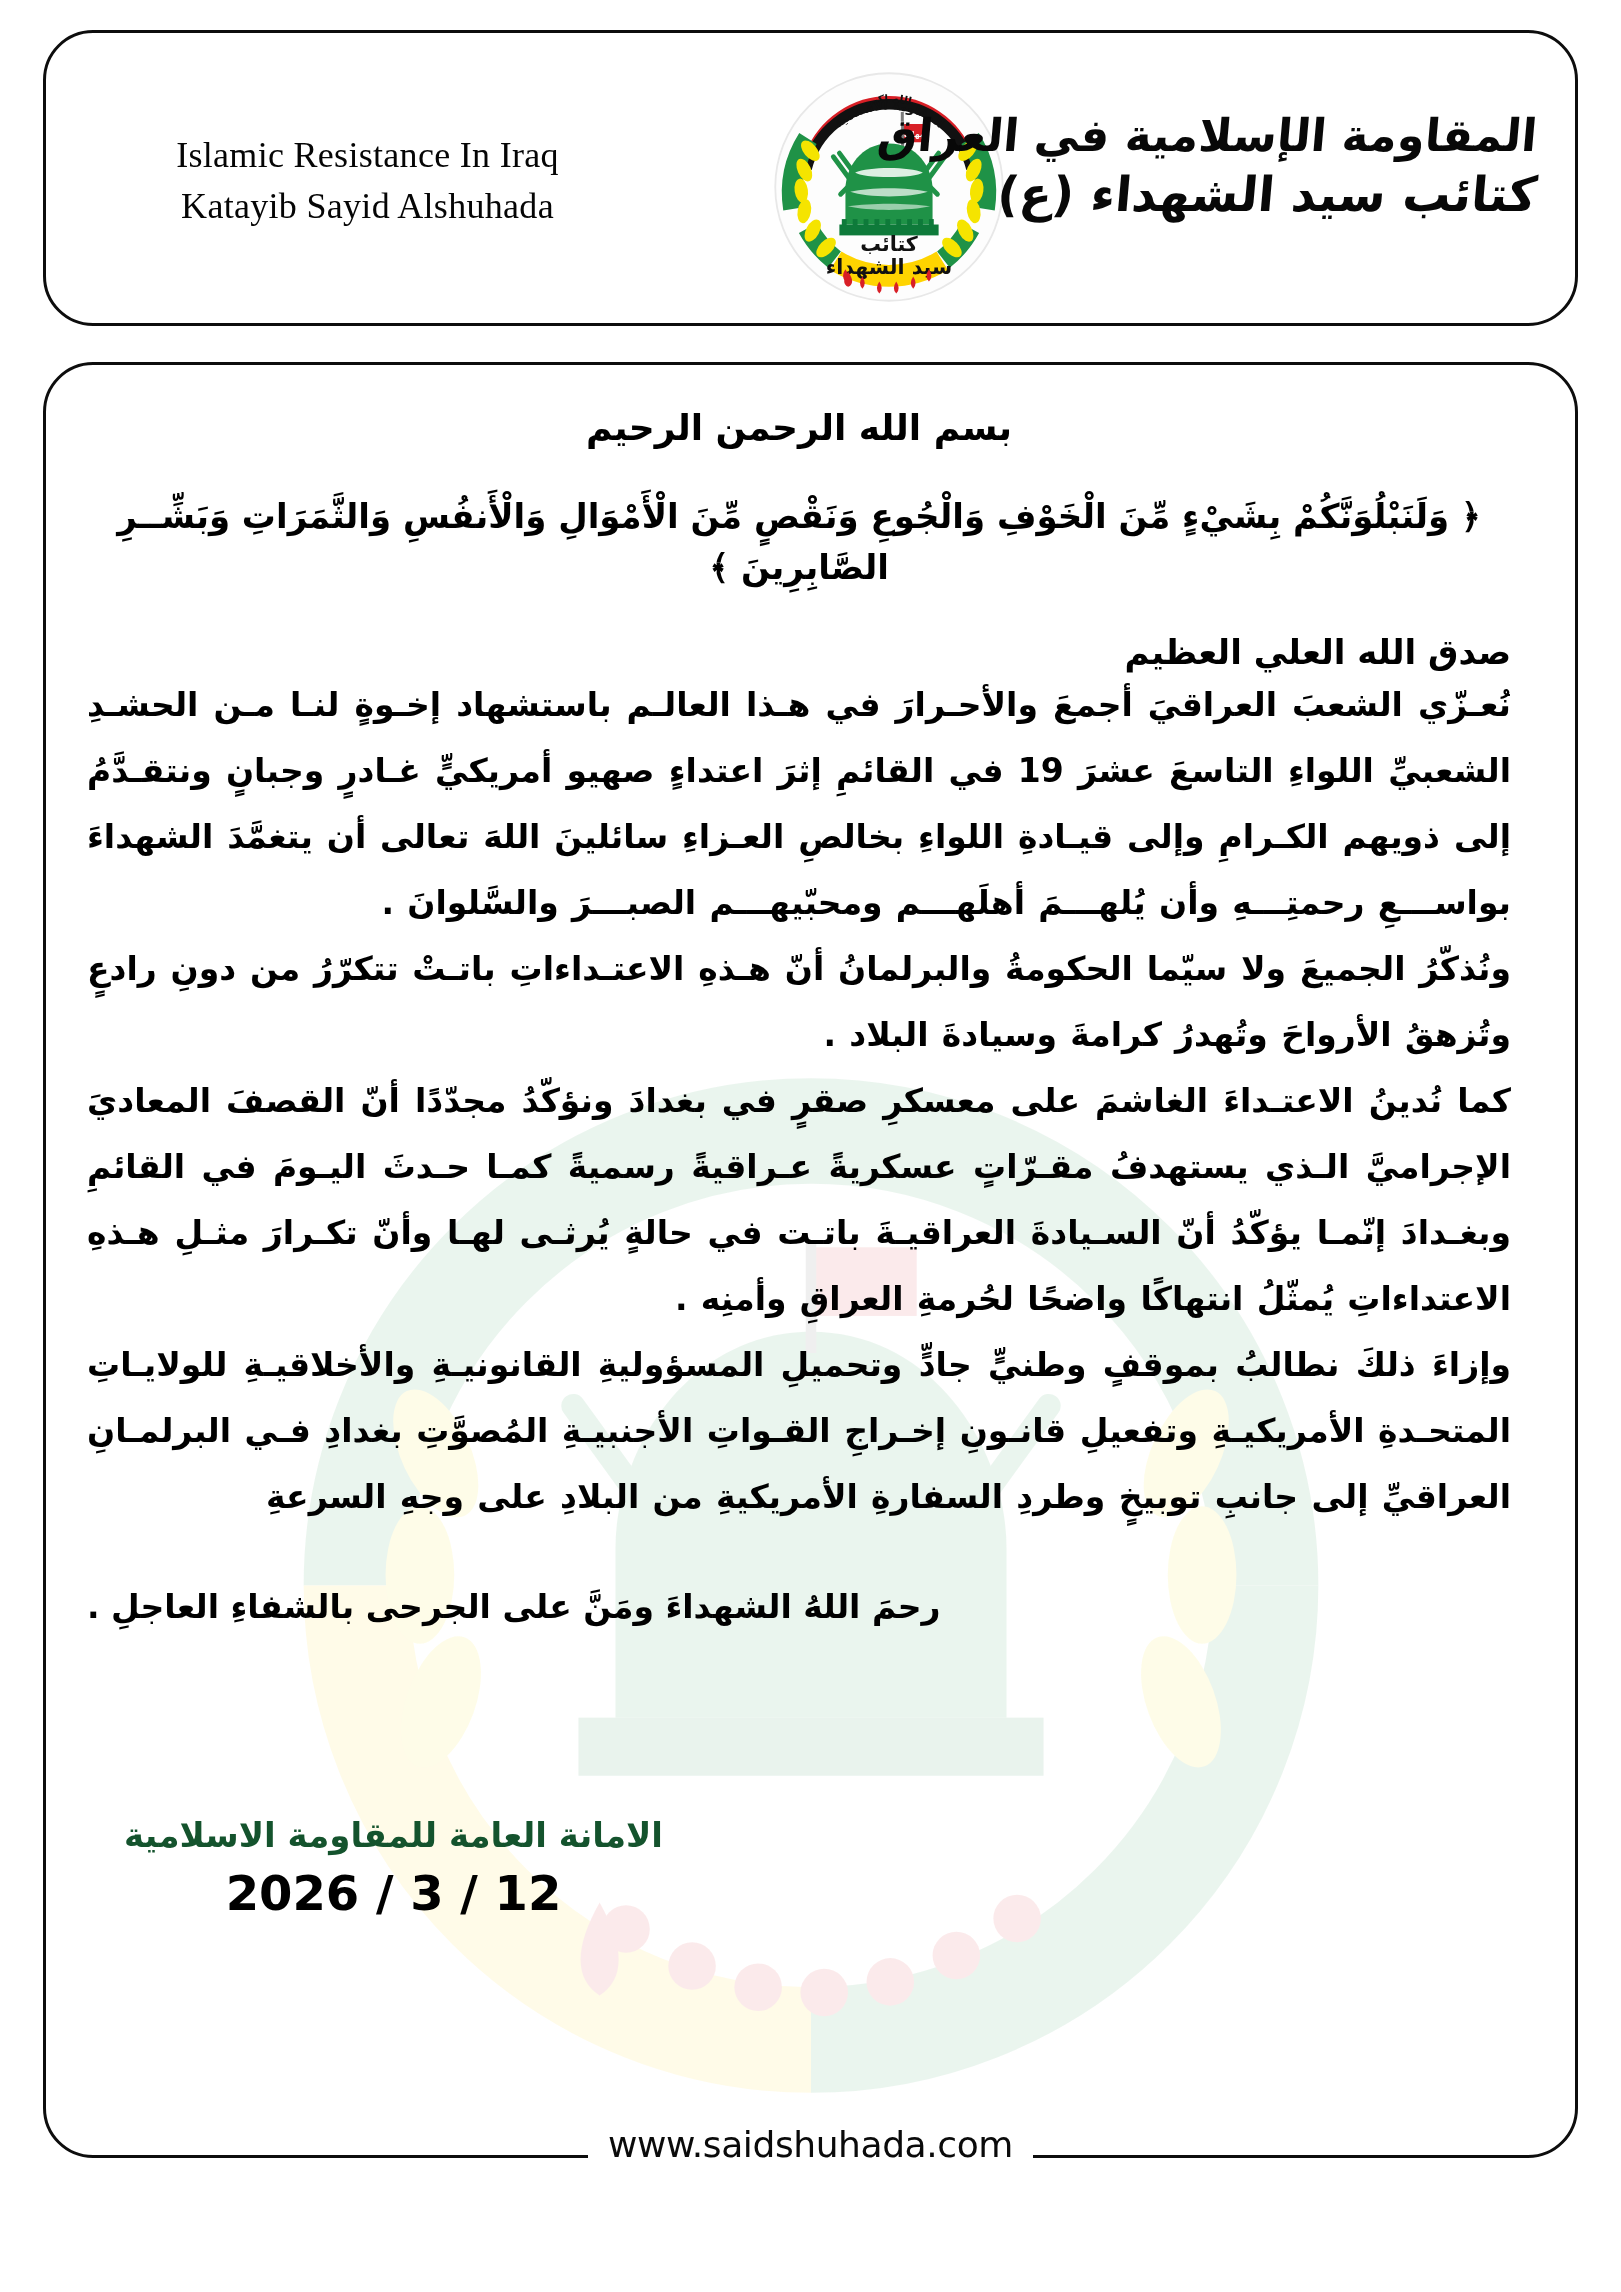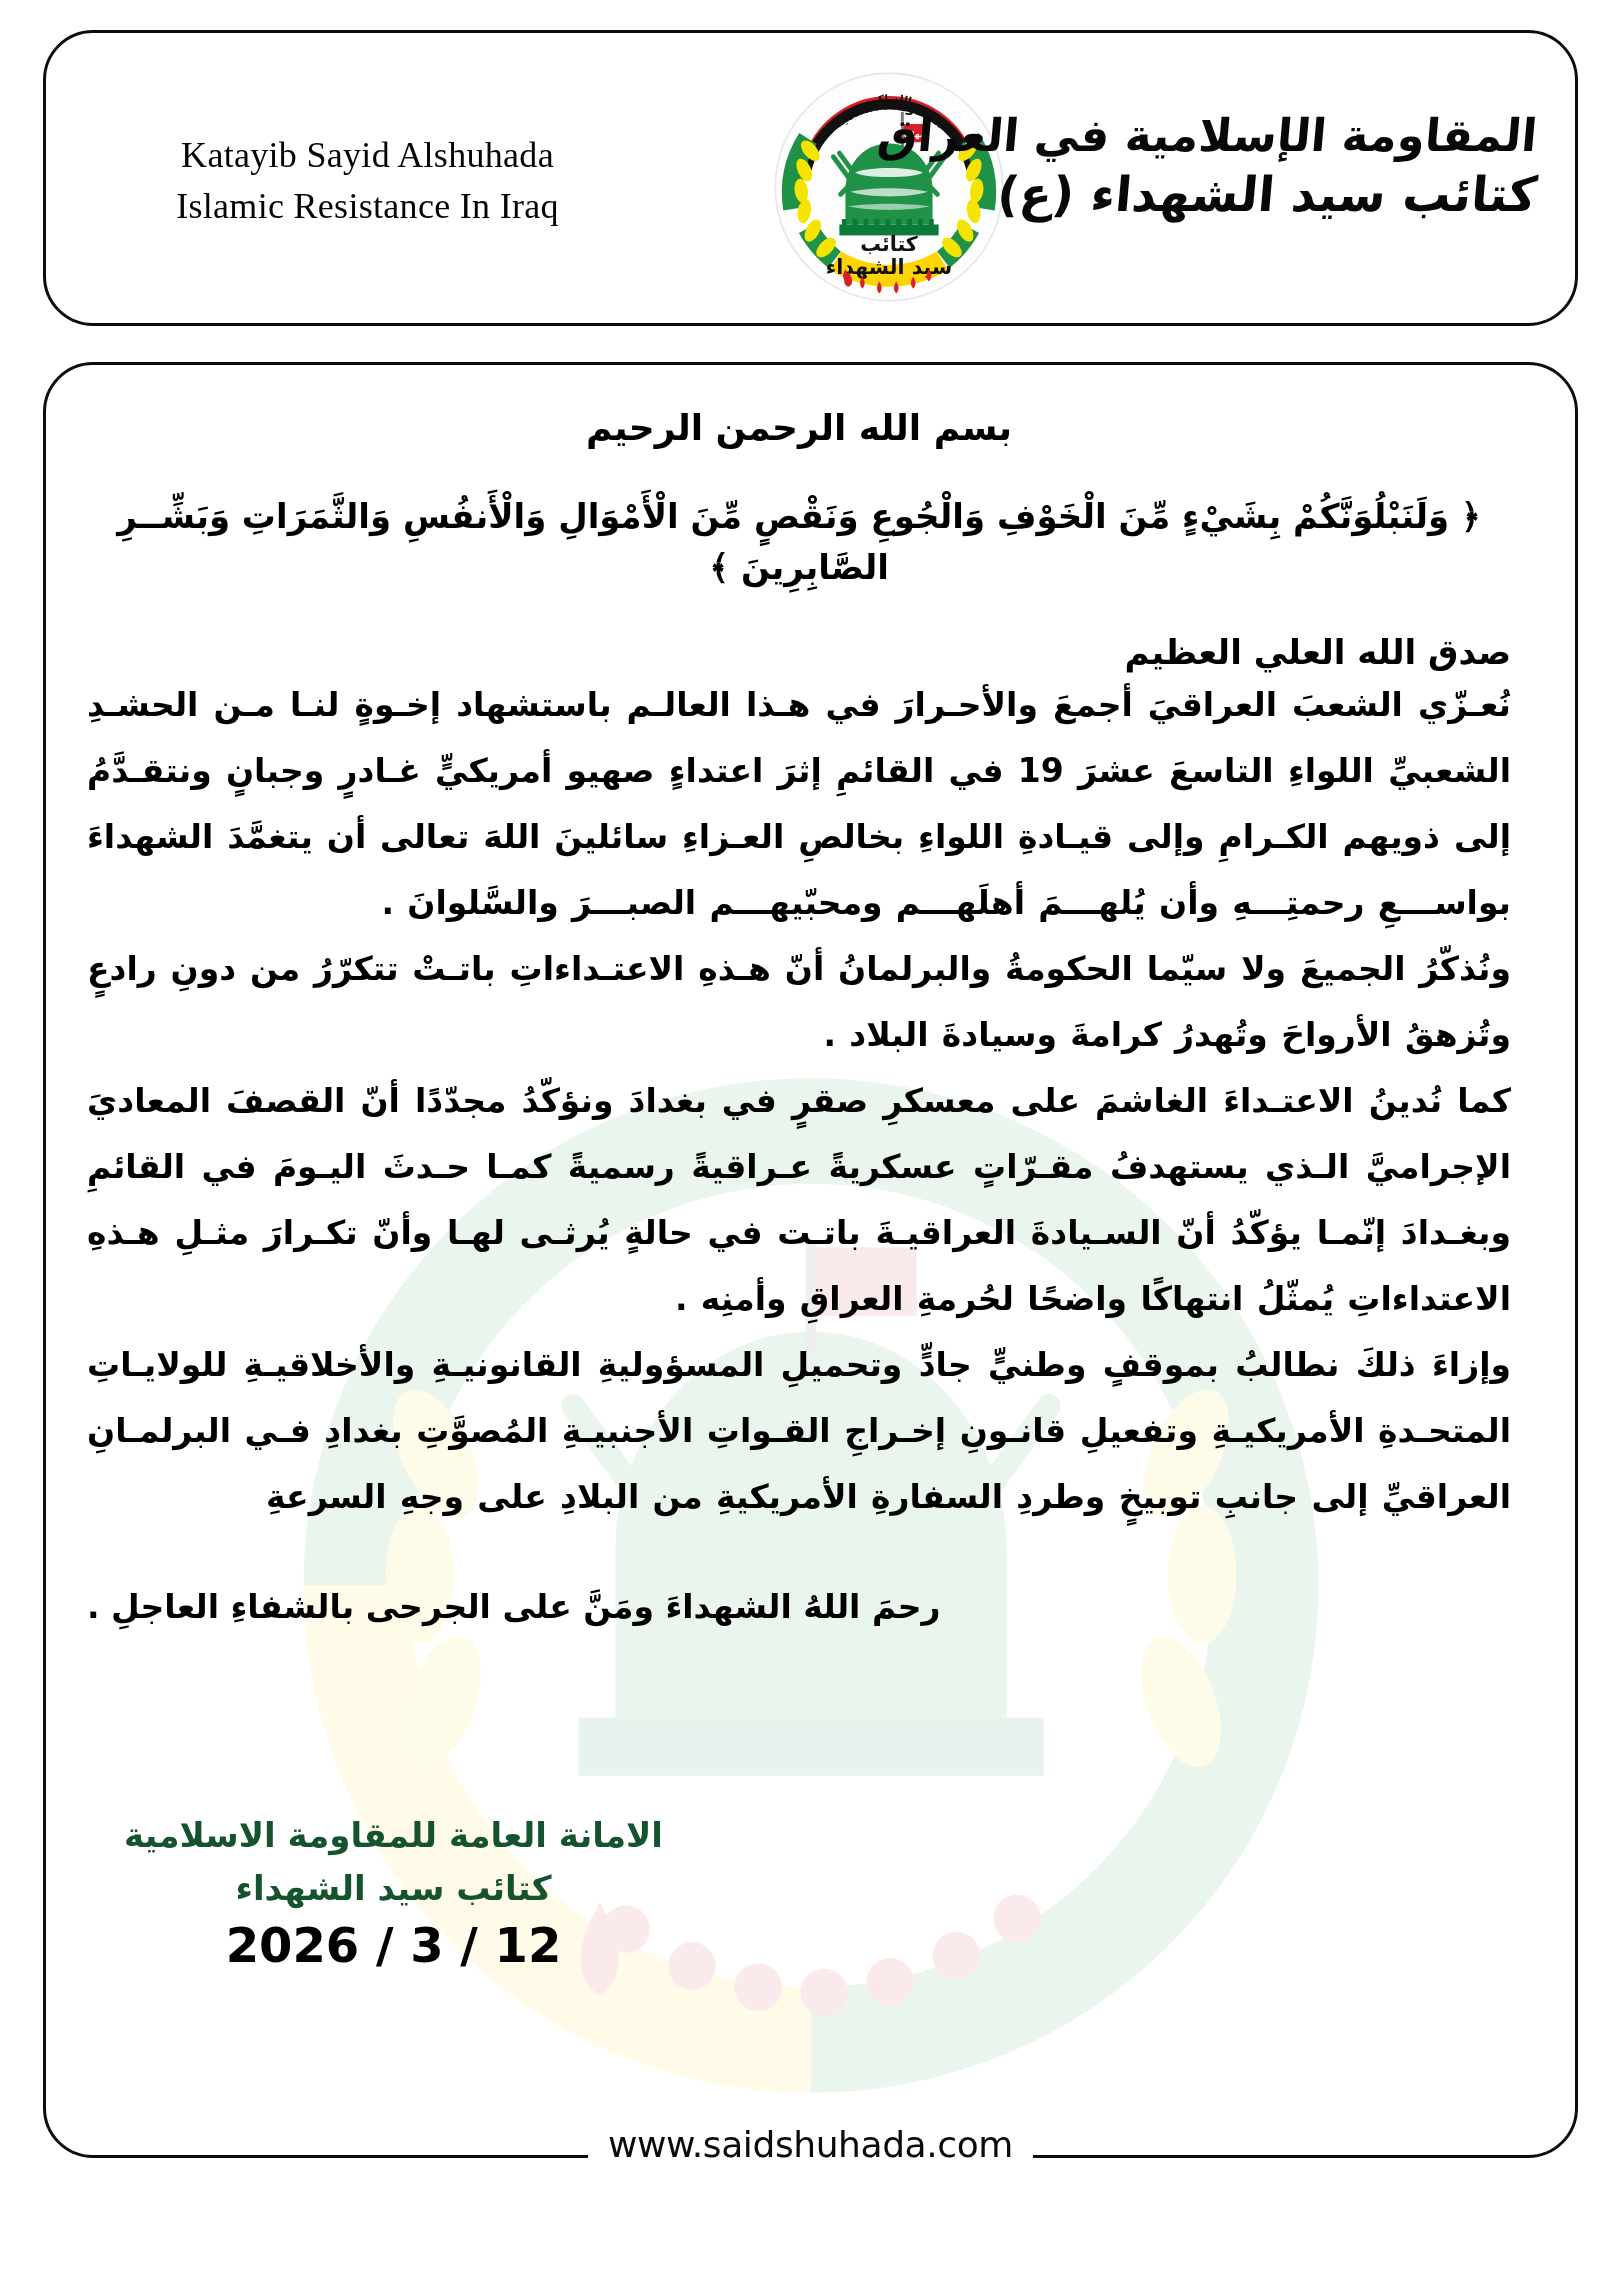--- a/index.html
+++ b/index.html
@@ -272,22 +272,22 @@
       </g>
     </svg>
   </div>
 
   <div class="frame-header"></div>
   <div class="frame-body"></div>
 
   <div class="header-inner">
 
     <div class="header-en">
+      <div>Islamic Resistance In Iraq</div>
       <div>Katayib Sayid Alshuhada</div>
-      <div>Islamic Resistance In Iraq</div>
     </div>
 
     <div class="emblem-wrap">
       <svg viewBox="0 0 400 400" xmlns="http://www.w3.org/2000/svg">
         <defs>
           <path id="arcTop" d="M60 200 A140 140 0 0 1 340 200"></path>
           <path id="arcTop2" d="M72 200 A128 128 0 0 1 328 200"></path>
         </defs>
 
         <circle cx="200" cy="200" r="190" fill="#ffffff"></circle>
@@ -395,21 +395,20 @@
 
     <p class="body-par par-gap-2">كما نُدينُ الاعتـداءَ الغاشمَ على معسكرِ صقرٍ في بغدادَ ونؤكّدُ مجدّدًا أنّ القصفَ المعاديَ الإجراميَّ الـذي يستهدفُ مقـرّاتٍ عسكريةً عـراقيةً رسميةً كمـا حـدثَ اليـومَ في القائمِ وبغـدادَ إنّمـا يؤكّدُ أنّ السـيادةَ العراقيـةَ باتـت في حالةٍ يُرثـى لهـا وأنّ تكـرارَ مثـلِ هـذهِ الاعتداءاتِ يُمثّلُ انتهاكًا واضحًا لحُرمةِ العراقِ وأمنِه .</p>
 
     <p class="body-par par-gap-4">وإزاءَ ذلكَ نطالبُ بموقفٍ وطنيٍّ جادٍّ وتحميلِ المسؤوليةِ القانونيـةِ والأخلاقيـةِ للولايـاتِ المتحـدةِ الأمريكيـةِ وتفعيلِ قانـونِ إخـراجِ القـواتِ الأجنبيـةِ المُصوَّتِ بغدادِ فـي البرلمـانِ العراقيِّ إلى جانبِ توبيخٍ وطردِ السفارةِ الأمريكيةِ من البلادِ على وجهِ السرعةِ</p>
 
     <div class="closing">رحمَ اللهُ الشهداءَ ومَنَّ على الجرحى بالشفاءِ العاجلِ .</div>
   </div>
 
   <div class="signature">
     <div class="sig-line">الامانة العامة للمقاومة الاسلامية</div>
-    <div class="sig-line">كتائب سيد الشهداء</div>
     <div class="sig-date">2026 / 3 / 12</div>
   </div>
 
   <div class="footer-url">
     <span>www.saidshuhada.com</span>
   </div>
 
 </div>
 
 

